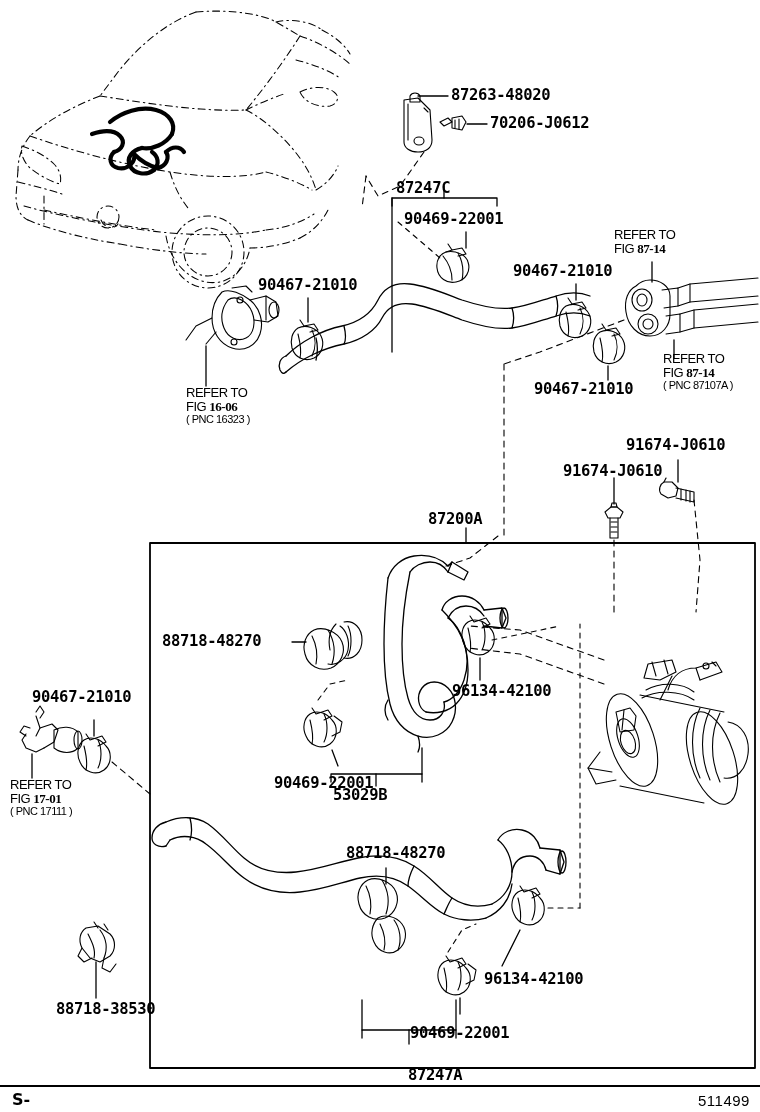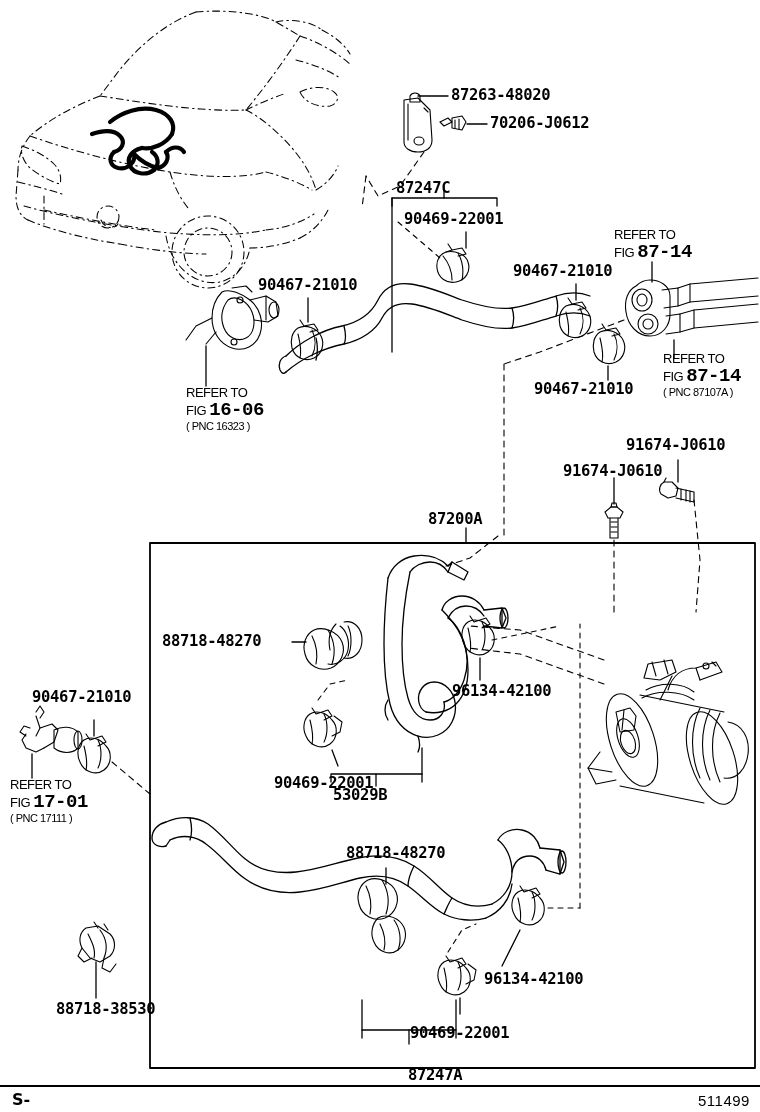--- a/index.html
+++ b/index.html
@@ -7,21 +7,21 @@
        font-family:"DejaVu Sans",sans-serif;color:#000;}
   #stage{position:absolute;inset:0;width:760px;height:1112px;}
   svg{position:absolute;top:0;left:0;width:760px;height:1112px;}
   .lbl{position:absolute;white-space:nowrap;font-weight:bold;
        font-family:"DejaVu Sans Mono",monospace;font-size:15.5px;
        letter-spacing:-0.3px;line-height:1;}
   .refer{position:absolute;white-space:nowrap;line-height:1.08;
          font-family:"Liberation Sans",sans-serif;font-size:13px;}
   .refer .r1{display:block;font-weight:normal;letter-spacing:-0.5px;}
   .refer .r2{display:block;font-weight:normal;letter-spacing:-0.5px;}
-  .refer .r2 b{font-family:Liberation Mono, monospace;font-weight:bold;font-size:19px;}
+  .refer .r2 b{font-family:Liberation Serif, serif;font-weight:bold;font-size:13px;}
   .refer .r3{display:block;font-weight:normal;font-size:11px;letter-spacing:-0.5px;}
   .foot{position:absolute;font-family:"Liberation Sans",sans-serif;}
   .footcode{font-size:15px;letter-spacing:0.5px;}
   .foots{font-size:16px;font-weight:bold;font-family:"DejaVu Sans",sans-serif;}
 </style>
 </head>
 <body>
 
 <div id="stage">
 

